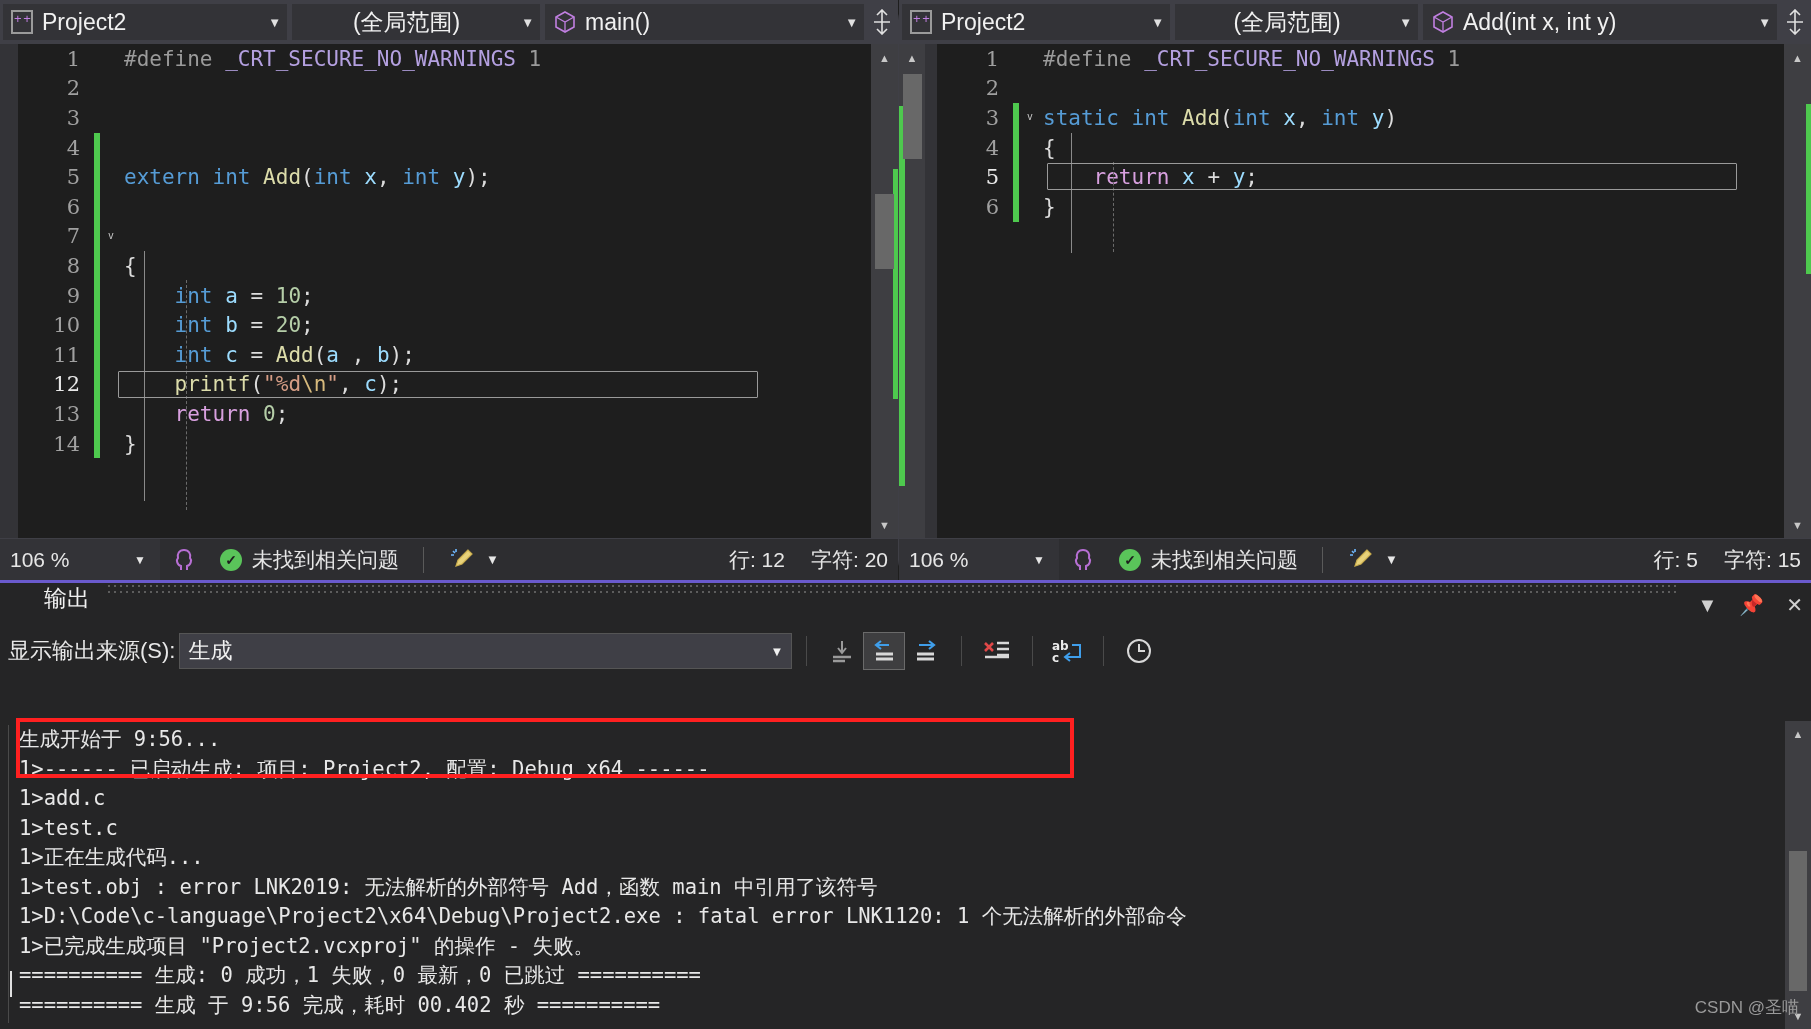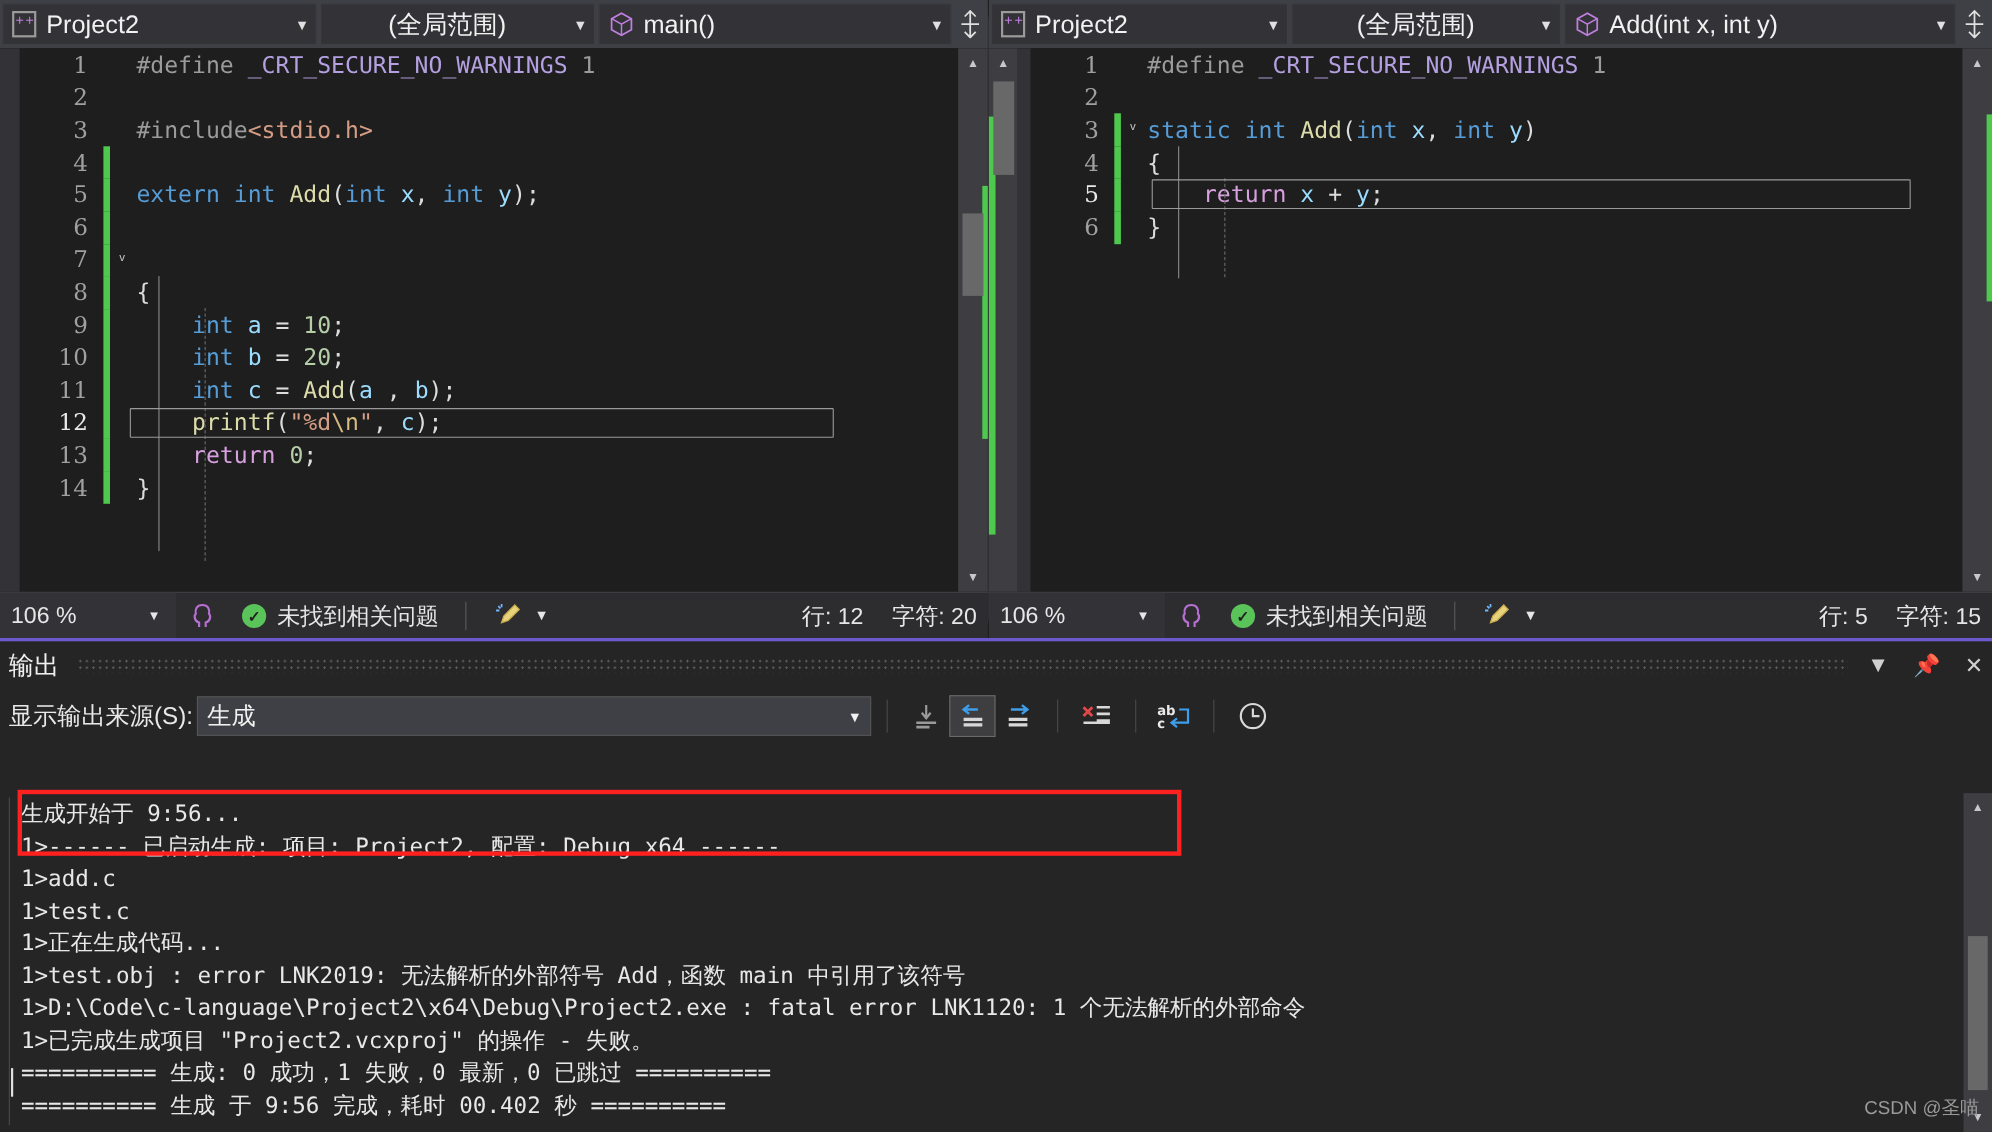--- a/index.html
+++ b/index.html
@@ -67,21 +67,21 @@
   .zoomcell{width:160px;height:100%;display:flex;align-items:center;padding-left:10px;background:#333337;gap:24px;}
   .zoomcell .caret{margin-left:auto;margin-right:14px;font-size:12px;}
   .st-item{display:flex;align-items:center;padding:0 12px;height:100%;}
   .sep-v{width:1px;height:26px;background:#5a5a5a;margin:0 12px;}
   .ok-circle{width:22px;height:22px;border-radius:50%;background:#5ac45a;display:inline-flex;align-items:center;
              justify-content:center;color:#1e1e1e;font-size:14px;font-weight:bold;margin-right:10px;}
   .st-right{margin-left:auto;display:flex;align-items:center;gap:26px;padding-right:10px;}
 
   
   .outpanel{position:absolute;left:0;top:580px;width:1811px;height:449px;background:#252526;border-top:3px solid #6a5acd;}
-  .out-title{height:44px;display:flex;align-items:center;padding:0 8px;color:#f0f0f0;font-size:23px;}
+  .out-title{height:44px;display:flex;padding:0 8px;color:#f0f0f0;font-size:23px;margin-left:36px;}
   .out-title .tl{margin-right:16px;}
   .dotgrip{flex:1;height:14px;opacity:.55;
     background-image:radial-gradient(#8a8a8a 1px, transparent 1.2px);
     background-size:6px 6px;}
   .title-btns{display:flex;align-items:center;gap:22px;padding-left:18px;color:#d0d0d0;}
   .title-btns span{cursor:default;font-size:20px;}
 
   .out-toolbar{height:48px;display:flex;align-items:center;padding:0 8px;color:#e8e8e8;font-size:22px;}
   .out-toolbar .lbl{margin-right:4px;}
   .src-select{width:613px;height:36px;background:#3f3f46;border:1px solid #555;display:flex;align-items:center;
@@ -130,21 +130,21 @@
           <path d="M10 1 L10 25 M5 6 L10 1 L15 6 M5 20 L10 25 L15 20 M2 13 L18 13" stroke="#e0e0e0" stroke-width="1.6" fill="none"></path>
         </svg>
       </div>
     </div>
 
     <div class="codewrap">
       <div class="gutter-ind"></div>
       <div class="codebody" id="code-left">
           <div class="coderow"><span class="lnum">1</span><span class="chgbar"></span><span class="fold"></span><span class="codetext"><span></span><span class="c-pre">#define </span><span class="c-macro">_CRT_SECURE_NO_WARNINGS</span><span class="c-pre"> 1</span></span></div>
           <div class="coderow"><span class="lnum">2</span><span class="chgbar"></span><span class="fold"></span><span class="codetext"><span></span></span></div>
-          <div class="coderow"><span class="lnum">3</span><span class="chgbar"></span><span class="fold"></span><span class="codetext"><span></span><span class="c-pre">#include</span><span class="c-hdr">&lt;stdio.h&gt;</span></span></div>
+          <div class="coderow"><span class="lnum">3</span><span class="chgbar"></span><span class="fold"></span></div>
           <div class="coderow"><span class="lnum">4</span><span class="chgbar green"></span><span class="fold"></span><span class="codetext"><span></span></span></div>
           <div class="coderow"><span class="lnum">5</span><span class="chgbar green"></span><span class="fold"></span><span class="codetext"><span></span><span class="c-kw">extern </span><span class="c-kw">int </span><span class="c-fn">Add</span><span class="c-punct">(</span><span class="c-kw">int </span><span class="c-var">x</span><span class="c-punct">, </span><span class="c-kw">int </span><span class="c-var">y</span><span class="c-punct">);</span></span></div>
           <div class="coderow"><span class="lnum">6</span><span class="chgbar green"></span><span class="fold"></span><span class="codetext"><span></span></span></div>
           <div class="coderow"><span class="lnum">7</span><span class="chgbar green"></span><span class="fold">ᵛ</span></div>
           <div class="coderow"><span class="lnum">8</span><span class="chgbar green"></span><span class="fold"></span><span class="codetext"><span></span><span class="c-punct">{</span></span></div>
           <div class="coderow"><span class="lnum">9</span><span class="chgbar green"></span><span class="fold"></span><span class="codetext"><span>    </span><span class="c-kw">int </span><span class="c-var">a</span><span class="c-punct"> = </span><span class="c-num">10</span><span class="c-punct">;</span></span></div>
           <div class="coderow"><span class="lnum">10</span><span class="chgbar green"></span><span class="fold"></span><span class="codetext"><span>    </span><span class="c-kw">int </span><span class="c-var">b</span><span class="c-punct"> = </span><span class="c-num">20</span><span class="c-punct">;</span></span></div>
           <div class="coderow"><span class="lnum">11</span><span class="chgbar green"></span><span class="fold"></span><span class="codetext"><span>    </span><span class="c-kw">int </span><span class="c-var">c</span><span class="c-punct"> = </span><span class="c-fn">Add</span><span class="c-punct">(</span><span class="c-var">a</span><span class="c-punct"> , </span><span class="c-var">b</span><span class="c-punct">);</span></span></div>
           <div class="coderow"><span class="lnum cur">12</span><span class="chgbar green"></span><span class="fold"></span><span class="codetext"><span>    </span><span class="c-fn">printf</span><span class="c-punct">(</span><span class="c-str">"%d</span><span class="c-esc">\n</span><span class="c-str">"</span><span class="c-punct">, </span><span class="c-var">c</span><span class="c-punct">);</span></span></div>
           <div class="coderow"><span class="lnum">13</span><span class="chgbar green"></span><span class="fold"></span><span class="codetext"><span>    </span><span class="c-kw2">return </span><span class="c-num">0</span><span class="c-punct">;</span></span></div>

